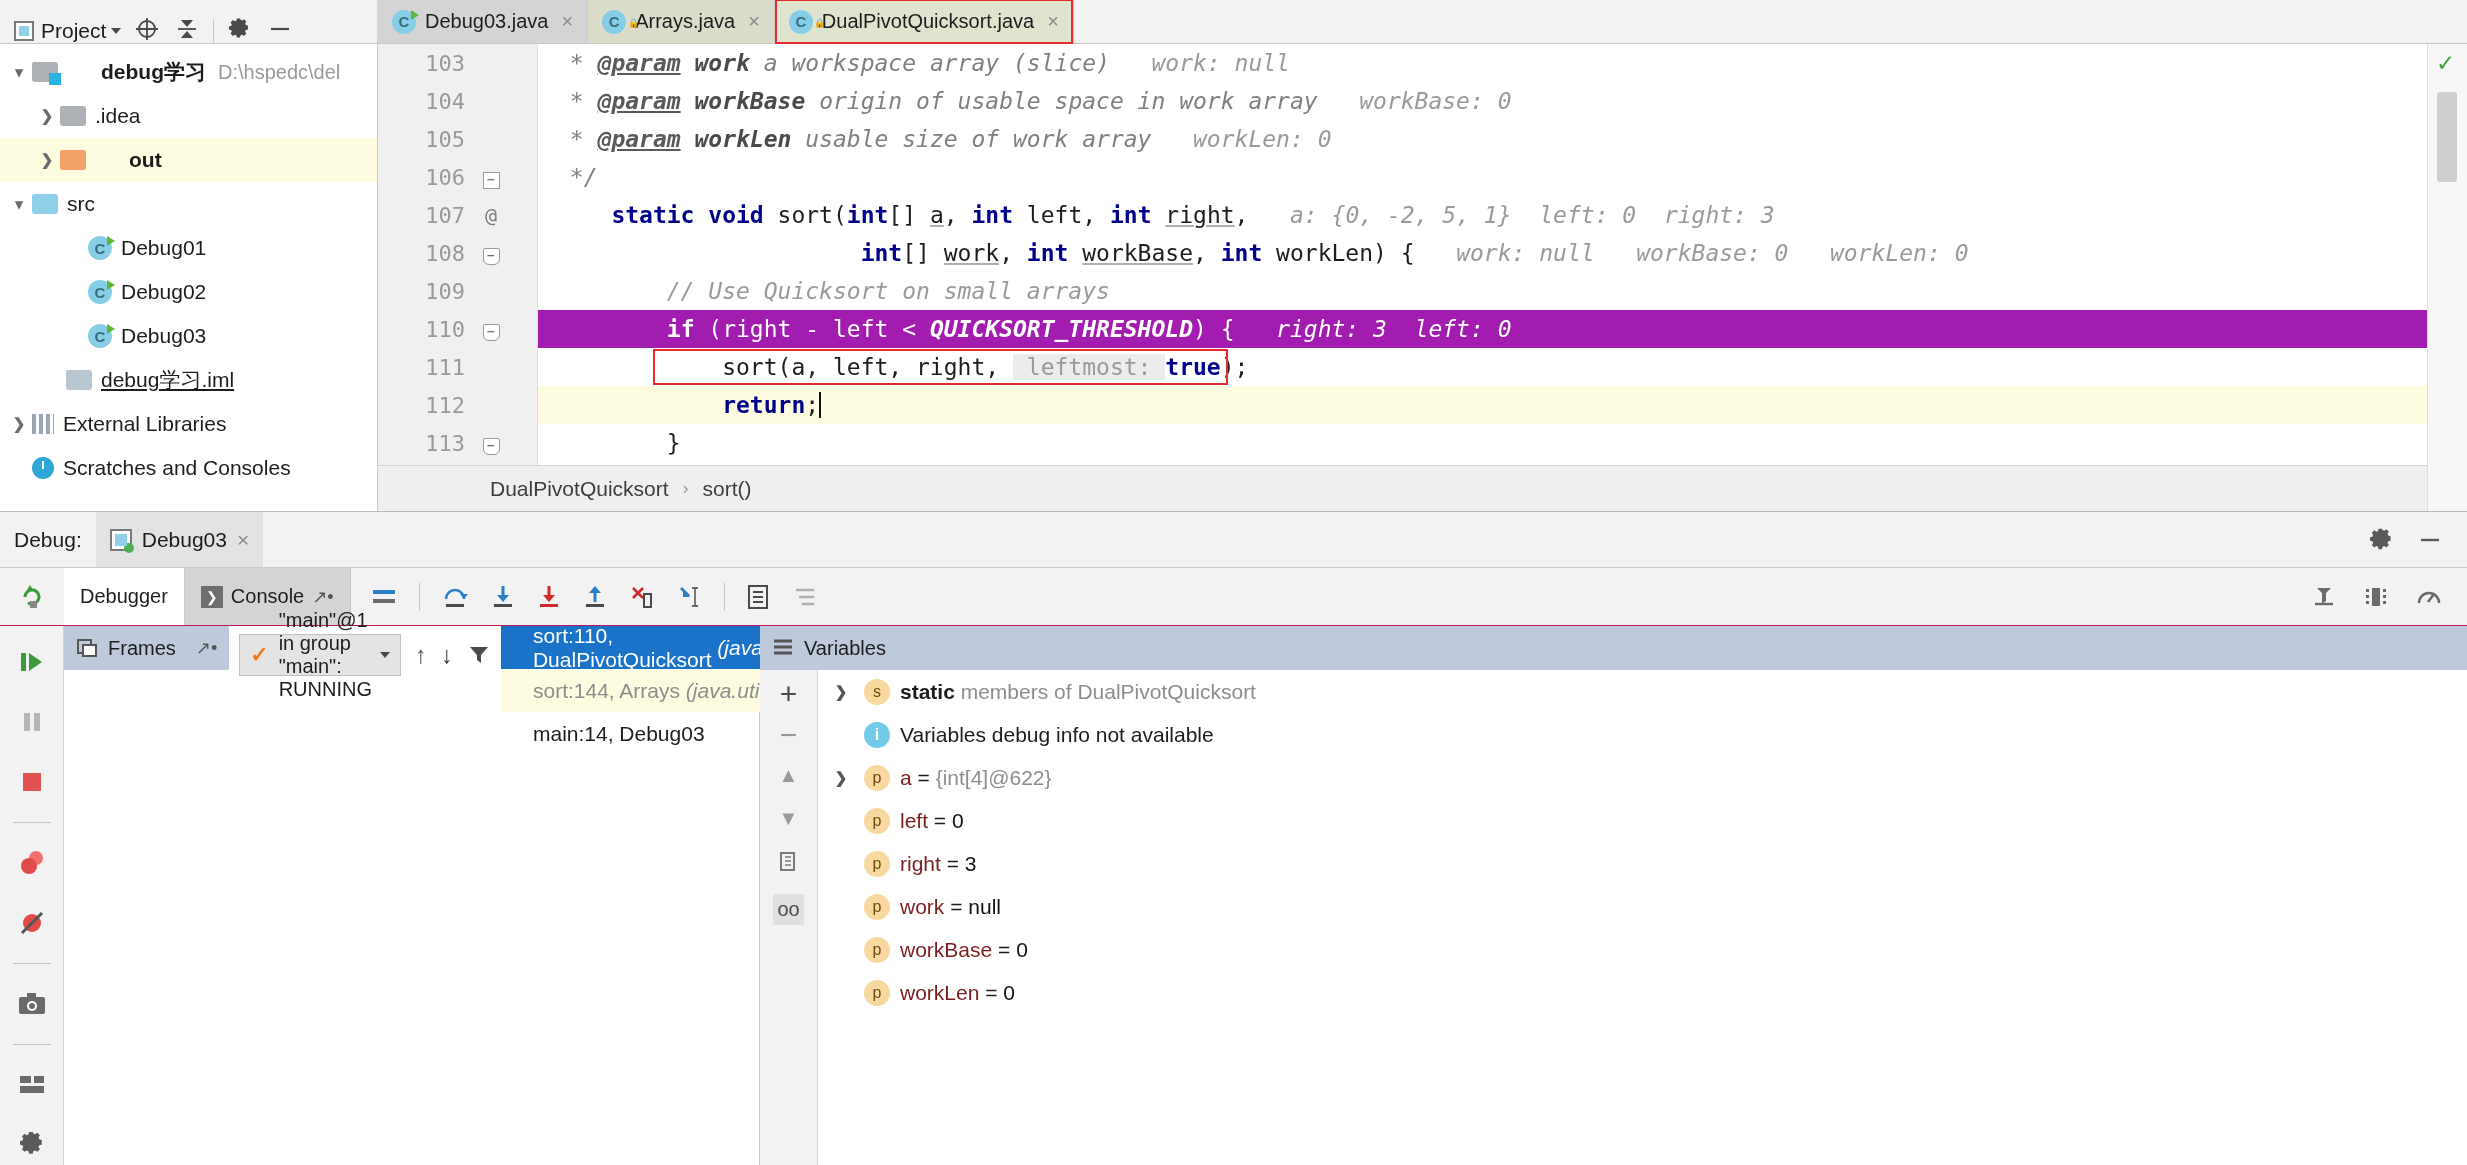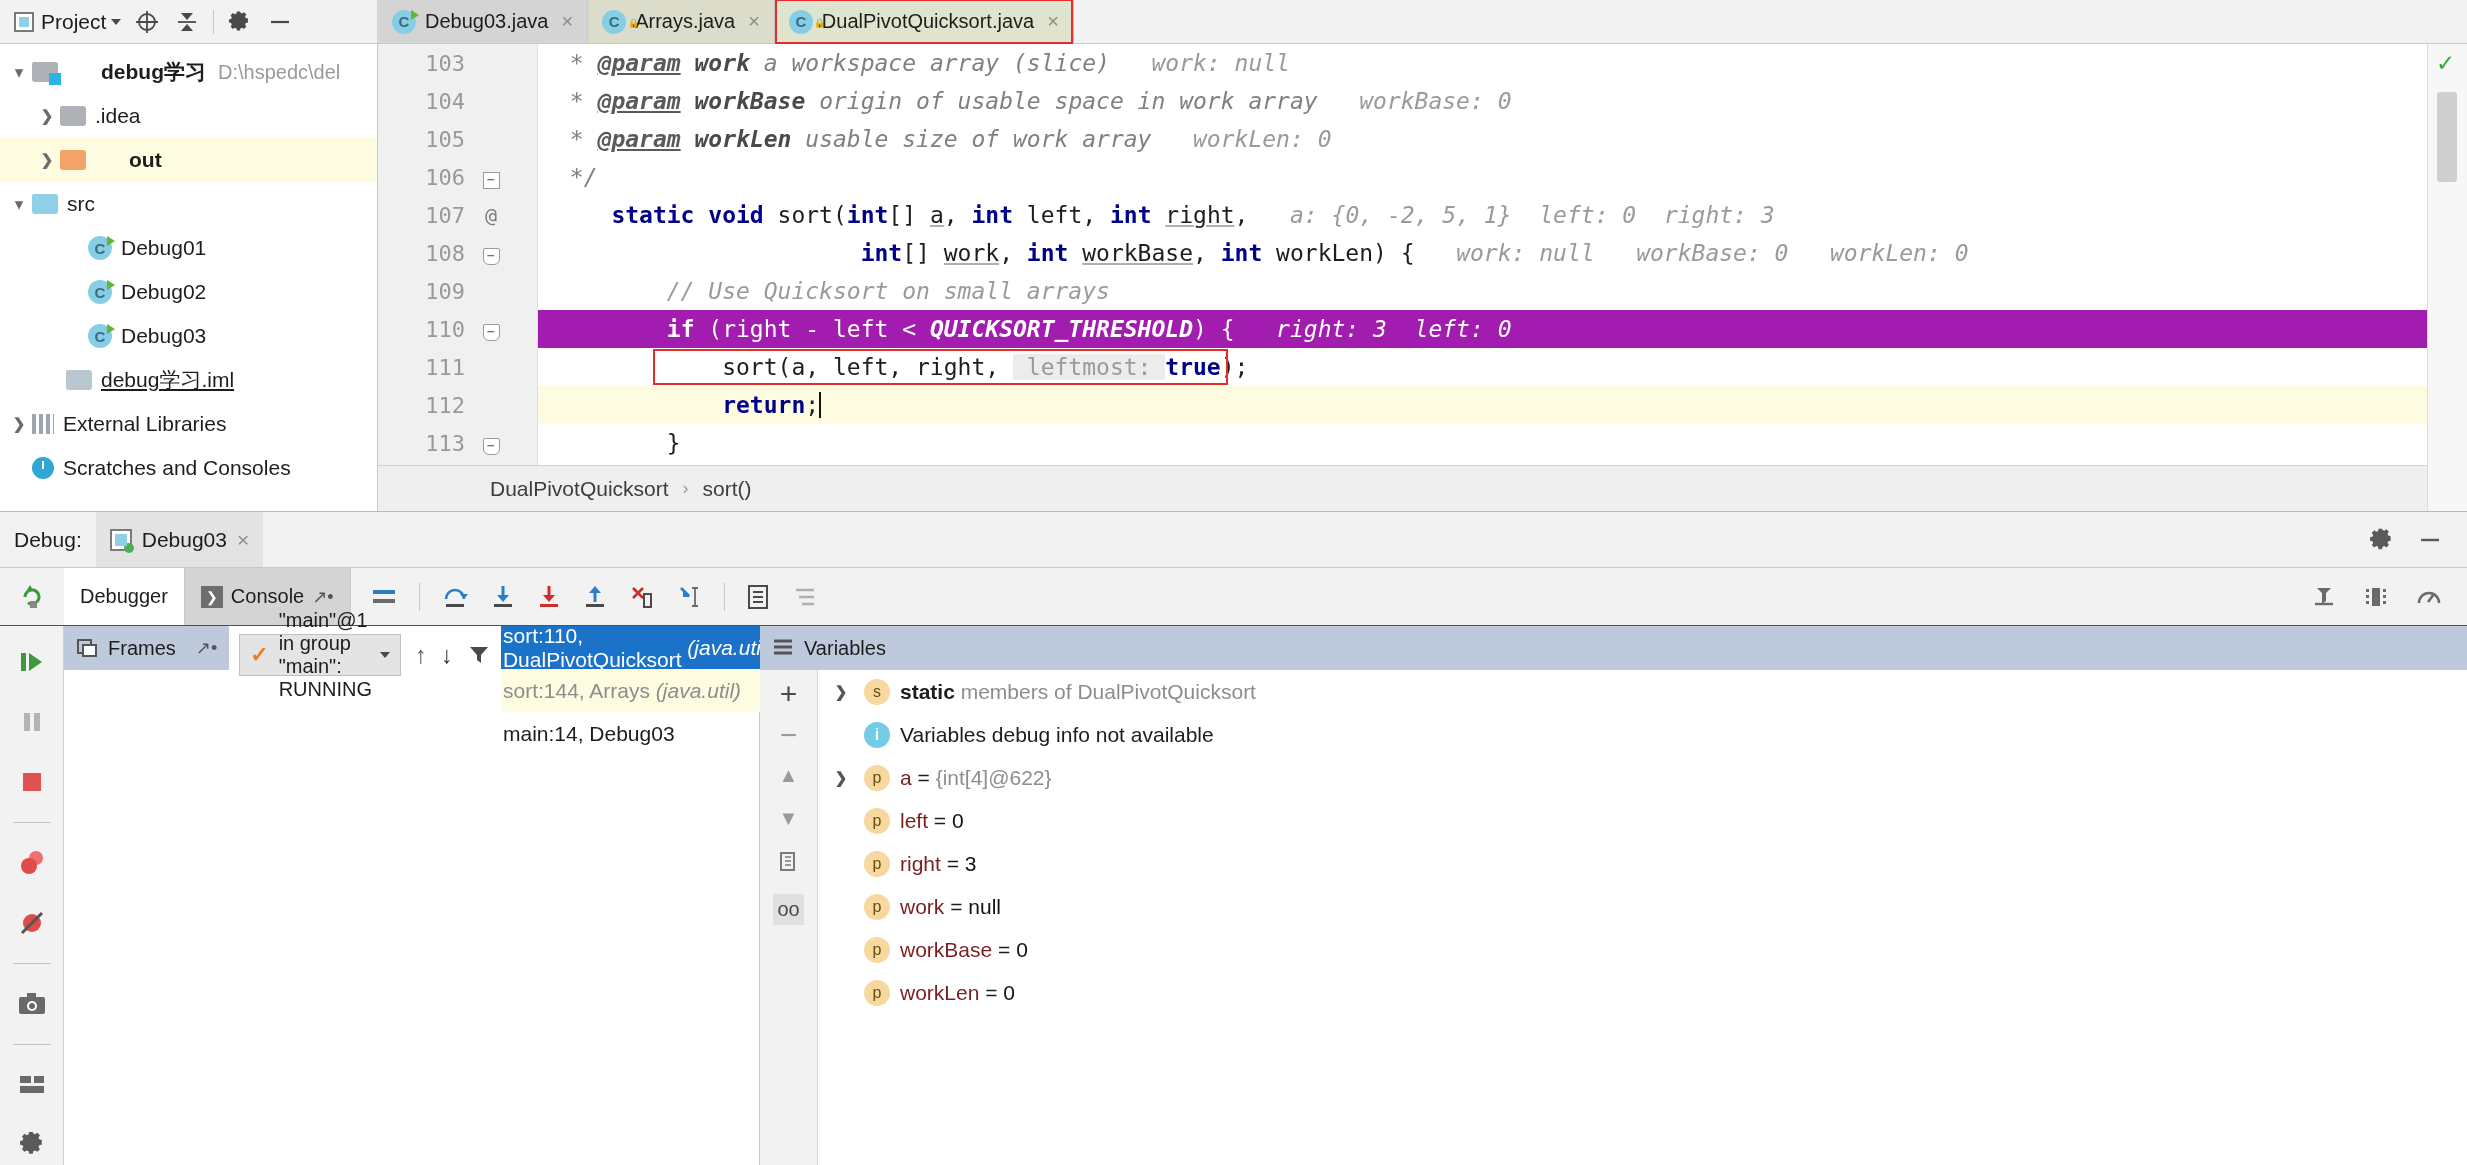--- a/index.html
+++ b/index.html
@@ -6,21 +6,21 @@
   html,body {
     width:2467px; height:1165px; overflow:hidden;
     font-family:"Liberation Sans", sans-serif;
     background:#f2f2f2; color:#1d1d1d;
   }
   .app { position:relative; width:2467px; height:1165px; display:flex; flex-direction:column; }
 
   
   .topbar { height:44px; display:flex; align-items:stretch; background:#f2f2f2;
             border-bottom:1px solid #c9c9c9; flex:0 0 44px; }
-  .proj-tools { width:378px; display:flex; align-items:center; gap:12px; padding-left:14px;
+  .proj-tools { width:378px; display:flex; align-items:flex-end; gap:12px; padding-left:14px;
                 background:#f2f2f2; border-right:1px solid #d6d6d6; }
   .proj-label { font-size:21px; color:#1d1d1d; display:flex; align-items:center; gap:7px; }
   .sq-icon { width:20px; height:20px; border:2px solid #7a7a7a; background:#fff;
              display:inline-block; position:relative; }
   .sq-icon::after{ content:""; position:absolute; inset:3px; background:#8fd0e8; }
   .caret-sm { width:0;height:0;border-left:5px solid transparent;border-right:5px solid transparent;
               border-top:6px solid #4a4a4a; display:inline-block; margin-left:-2px;}
   .tb-ico { width:28px;height:28px; display:flex;align-items:center;justify-content:center;
             color:#4a4a4a; font-size:20px; }
   .vdiv { width:1px; height:24px; background:#c6c6c6; }
@@ -148,21 +148,21 @@
   .frames-pane { width:696px; flex:0 0 696px; display:flex; flex-direction:row;
                  border-right:1px solid #c9c9c9; background:#fff; }
   .pane-head { height:44px; flex:0 0 44px; background:#bfc9dc; display:flex; align-items:center;
                padding:0 12px; font-size:20px; gap:10px; }
   .pane-head .spacer{ margin-left:auto; }
   .frames-toolbar { height:58px; display:flex; align-items:center; gap:14px; padding:0 10px;
                     background:#fff; }
   .thread-combo { flex:1 1 auto; height:42px; background:#e4e4e4; border:1px solid #c0c0c0;
                   display:flex; align-items:center; gap:10px; padding:0 10px; font-size:20px; }
   .tick { color:#f07c1e; font-size:22px; font-weight:bold; }
-  .frame-row { height:43px; display:flex; align-items:center; padding-left:2px; font-size:21px; }
+  .frame-row { height:43px; display:flex; align-items:center; padding-left:32px; font-size:21px; }
   .frame-row.sel { background:#1a73c8; color:#fff; }
   .frame-row.dim { background:#fdfce0; color:#8d8d8d; }
   .it { font-style:italic; }
 
   .vars-pane { flex:1 1 auto; display:flex; flex-direction:column; background:#fff; min-width:0; }
   .vars-rail { width:58px; flex:0 0 58px; background:#f2f2f2; border-right:1px solid #d6d6d6;
                display:flex; flex-direction:column; align-items:center; padding-top:12px; gap:20px; }
   .vars-wrap { display:flex; flex:1 1 auto; min-height:0; }
   .var-row { height:43px; display:flex; align-items:center; font-size:21px; gap:10px;
              padding-left:10px; }

